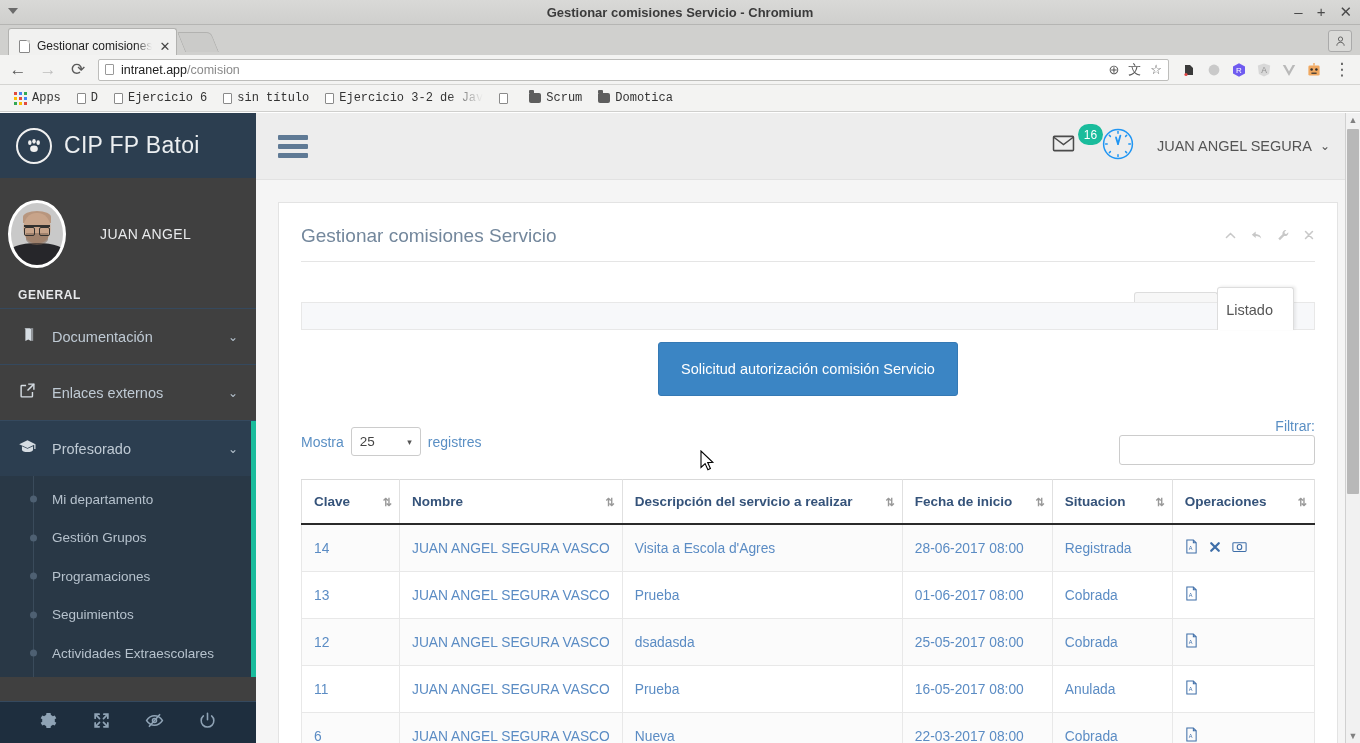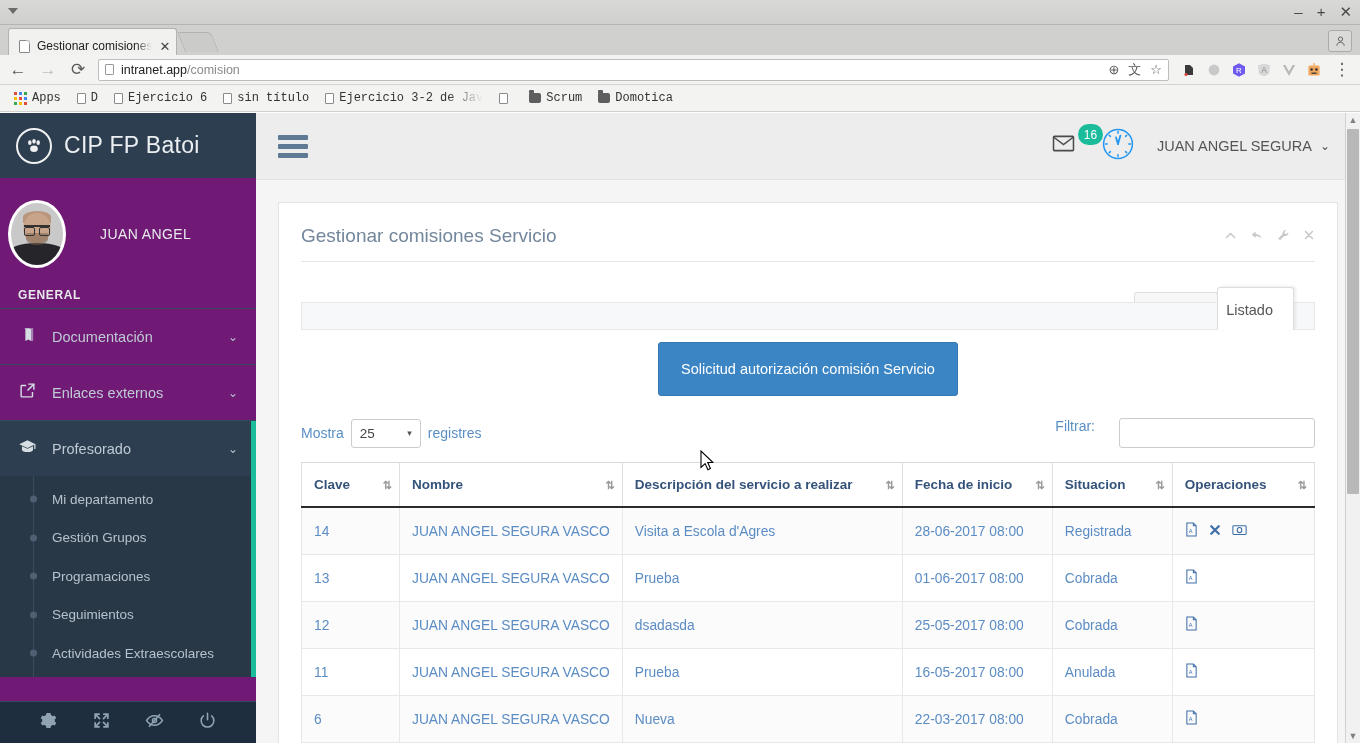--- a/index.html
+++ b/index.html
@@ -138,21 +138,21 @@
     position: absolute; left: 0; top: 113px;
     width: 1360px; height: 630px;
     background: #f5f5f5;
     display: flex;
     overflow: hidden;
   }
 
   
   .sidebar {
     width: 256px; flex: none;
-    background: #701a75;
+    background: #404040;
     position: relative;
     height: 630px;
   }
   .brand {
     height: 65px;
     display: flex; align-items: center; gap: 12px;
     padding-left: 16px;
     background: #2c3e50;
   }
   .brand-logo {
@@ -354,21 +354,21 @@
     border: 1px solid #ccc; border-radius: 3px;
     background: #fff;
     padding: 6px 8px;
     font-size: 13.5px; color: #444;
     display: flex; align-items: center; gap: 22px;
     min-width: 70px;
     cursor: pointer;
   }
   .len-select .v { flex: 1; }
   .len-select .ar { font-size: 9px; color: #555; }
-  .filter-ctl { margin-left: auto; display: flex; align-items: flex-start; gap: 24px; font-size: 14px; color: #5a8fc4; }
+  .filter-ctl { margin-left: auto; display: flex; align-items: flex-end; gap: 1px; font-size: 14px; color: #5a8fc4; flex-direction: column; }
   .filter-input {
     width: 196px; height: 30px;
     border: 1px solid #ccc; border-radius: 3px;
     background: #fff; outline: none;
     padding: 0 8px; font-size: 13px;
     font-family: "Liberation Sans", sans-serif;
   }
 
   table.dt { width: 100%; border-collapse: collapse; font-size: 14px; }
   table.dt thead th {
@@ -422,20 +422,21 @@
 
   .cursor-arrow { position: absolute; pointer-events: none; z-index: 50; }
 </style>
 </head>
 <body>
 
 <div class="browser">
 
   <div class="titlebar">
     <span class="tb-caret"></span>
+    <div class="tb-title">Gestionar comisiones Servicio - Chromium</div>
     <div class="tb-btns">
       <span class="tb-btn">–</span>
       <span class="tb-btn">+</span>
       <span class="tb-btn">✕</span>
     </div>
   </div>
 
   <div class="tabstrip">
     <div class="tab">
       <span class="tab-favicon"></span>

